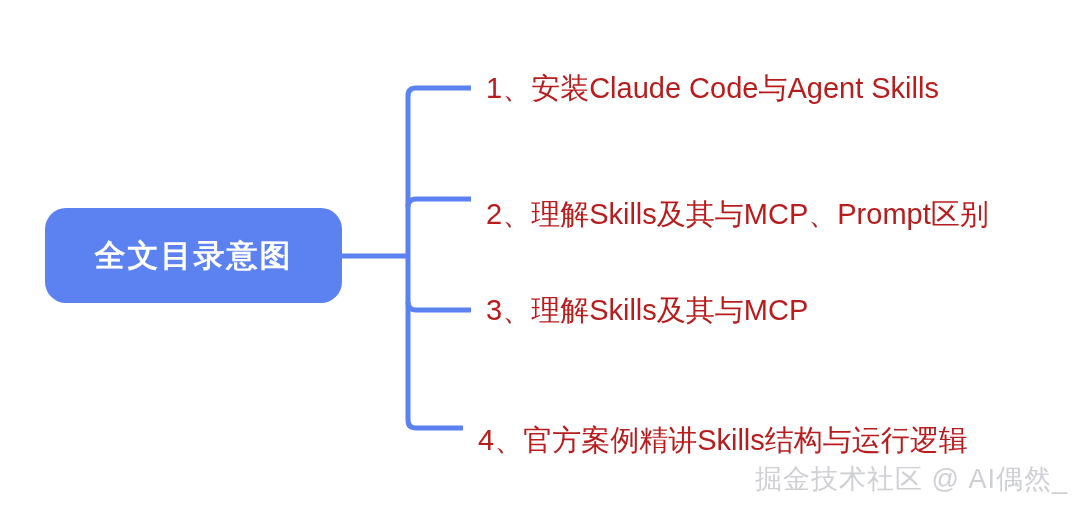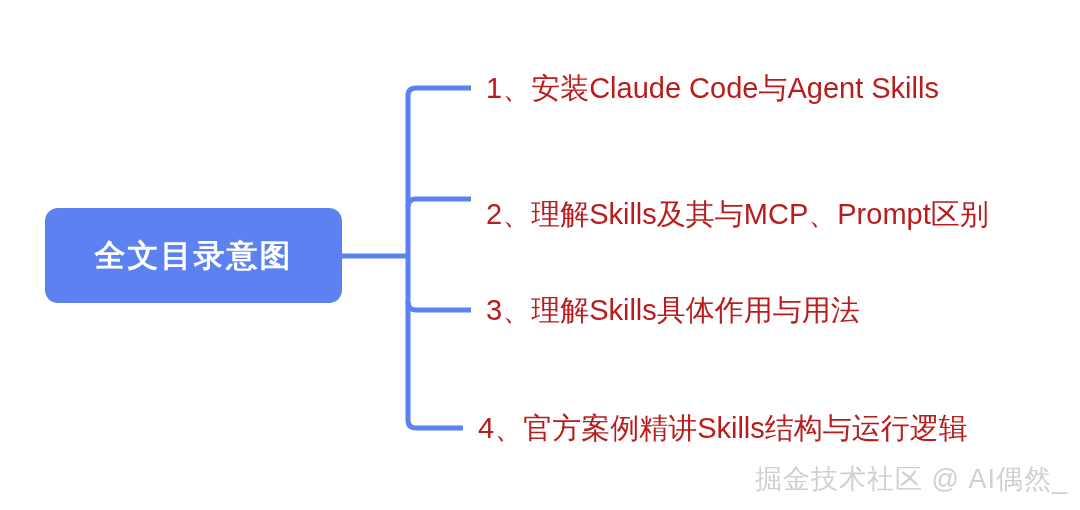--- a/index.html
+++ b/index.html
@@ -25,21 +25,21 @@
     height: 510px;
   }
   
   #root-node {
     position: absolute;
     left: 45px;
     top: 208px;
     width: 297px;
     height: 95px;
     background: #5b82f0;
-    border-radius: 13px;
+    border-radius: 21px;
     display: flex;
     align-items: center;
     justify-content: center;
     box-sizing: border-box;
   }
   #root-node .root-label {
     color: #ffffff;
     font-size: 31px;
     font-weight: bold;
     letter-spacing: 2px;
@@ -55,21 +55,21 @@
     line-height: 34px;
     white-space: nowrap;
     font-weight: 400;
   }
   .branch-label .num {
     letter-spacing: 0px;
   }
   #branch-label-0 { top: 71px; }
   #branch-label-1 { top: 182px; margin-top: 15px; }
   #branch-label-2 { top: 293px; }
-  #branch-label-3 { top: 411px; left: 478px; }
+  #branch-label-3 { top: 423px; left: 478px; }
 
   
   #watermark {
     position: absolute;
     right: 12px;
     top: 466px;
     color: #cfd0d4;
     font-size: 27px;
     line-height: 26px;
     white-space: nowrap;
@@ -105,21 +105,21 @@
 
   <div class="branch-label" id="branch-label-0">
     <span class="num">1、</span><span>安装Claude Code与Agent Skills</span>
   </div>
 
   <div class="branch-label" id="branch-label-1">
     <span class="num">2、</span><span>理解Skills及其与MCP、Prompt区别</span>
   </div>
 
   <div class="branch-label" id="branch-label-2">
-    <span class="num">3、</span><span>理解Skills具体作用与用法</span>
+    <span class="num">3、</span><span>理解Skills及其与MCP</span>
   </div>
 
   <div class="branch-label" id="branch-label-3">
     <span class="num">4、</span><span>官方案例精讲Skills结构与运行逻辑</span>
   </div>
 
   <div id="watermark">掘金技术社区 @ AI偶然_</div>
 
 </div>
 

